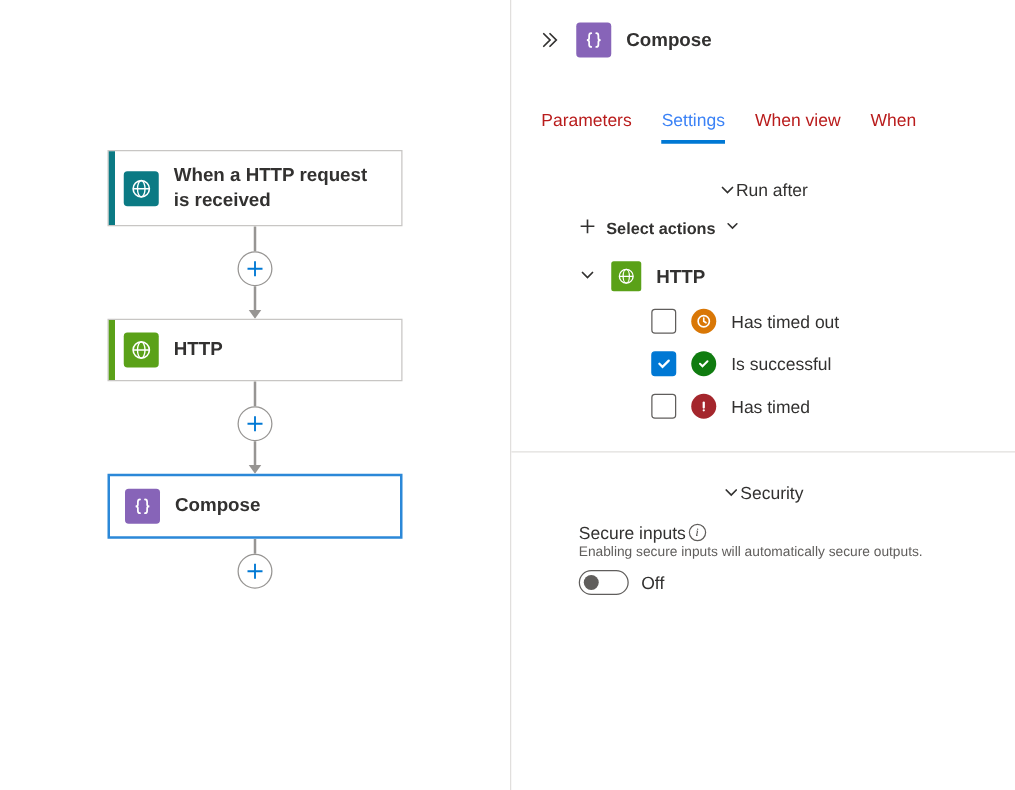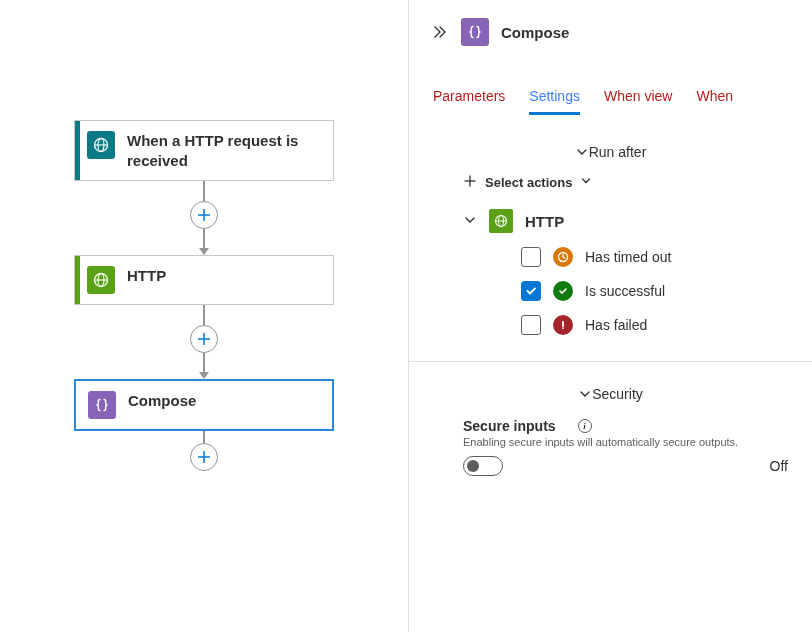--- a/index.html
+++ b/index.html
@@ -18,25 +18,25 @@
       position: relative;
       padding-top: 120px;
     }
     .flow {
       display: flex;
       flex-direction: column;
       align-items: center;
       gap: 0;
     }
     .node {
-      width: 260px;
+      width: 236px;
       border: 1px solid #c8c6c4;
       background: #fff;
       display: flex;
-      align-items: flex-start;
+      align-items: center;
       min-height: 44px;
       position: relative;
       padding: 10px 12px;
       gap: 12px;
     }
     .node .bar {
       position: absolute;
       left: 0; top: 0; bottom: 0;
       width: 5px;
     }
@@ -219,35 +219,33 @@
       background: #e1dfdd;
       margin: 26px -24px 20px -24px;
     }
     .sec-body {
       margin-left: 30px;
       margin-top: 12px;
     }
     .sec-label-row {
       display: flex;
       align-items: center;
-      gap: 22px;
+      gap: 2px;
       font-size: 14px;
-      font-weight: bold;
     }
     .hint {
       font-size: 11px;
       color: #605e5c;
       margin-top: 2px;
     }
     .toggle-row {
       display: flex;
       align-items: center;
       gap: 10px;
       margin-top: 8px;
-      justify-content: space-between;
     }
     .toggle {
       width: 40px; height: 20px;
       border: 1px solid #605e5c;
       border-radius: 10px;
       position: relative;
       cursor: pointer;
     }
     .toggle-knob {
       width: 12px; height: 12px;
@@ -435,21 +433,21 @@
             <span>Is successful</span>
           </div>
           <div class="status-row">
             <span class="checkbox"></span>
             <span class="status-icon s-failed">
               <svg width="12" height="12" viewBox="0 0 12 12">
                   <line x1="6" y1="3" x2="6" y2="7" stroke="#fff" stroke-width="1.8" stroke-linecap="round"></line>
                   <circle cx="6" cy="9.2" r="0.9" fill="#fff"></circle>
                 </svg>
             </span>
-            <span>Has failed</span>
+            <span>Has timed</span>
           </div>
         </div>
       </div>
     </div>
 
     <div class="divider"></div>
 
     <div class="section">
       <div class="section-head">
         <span class="chev">

